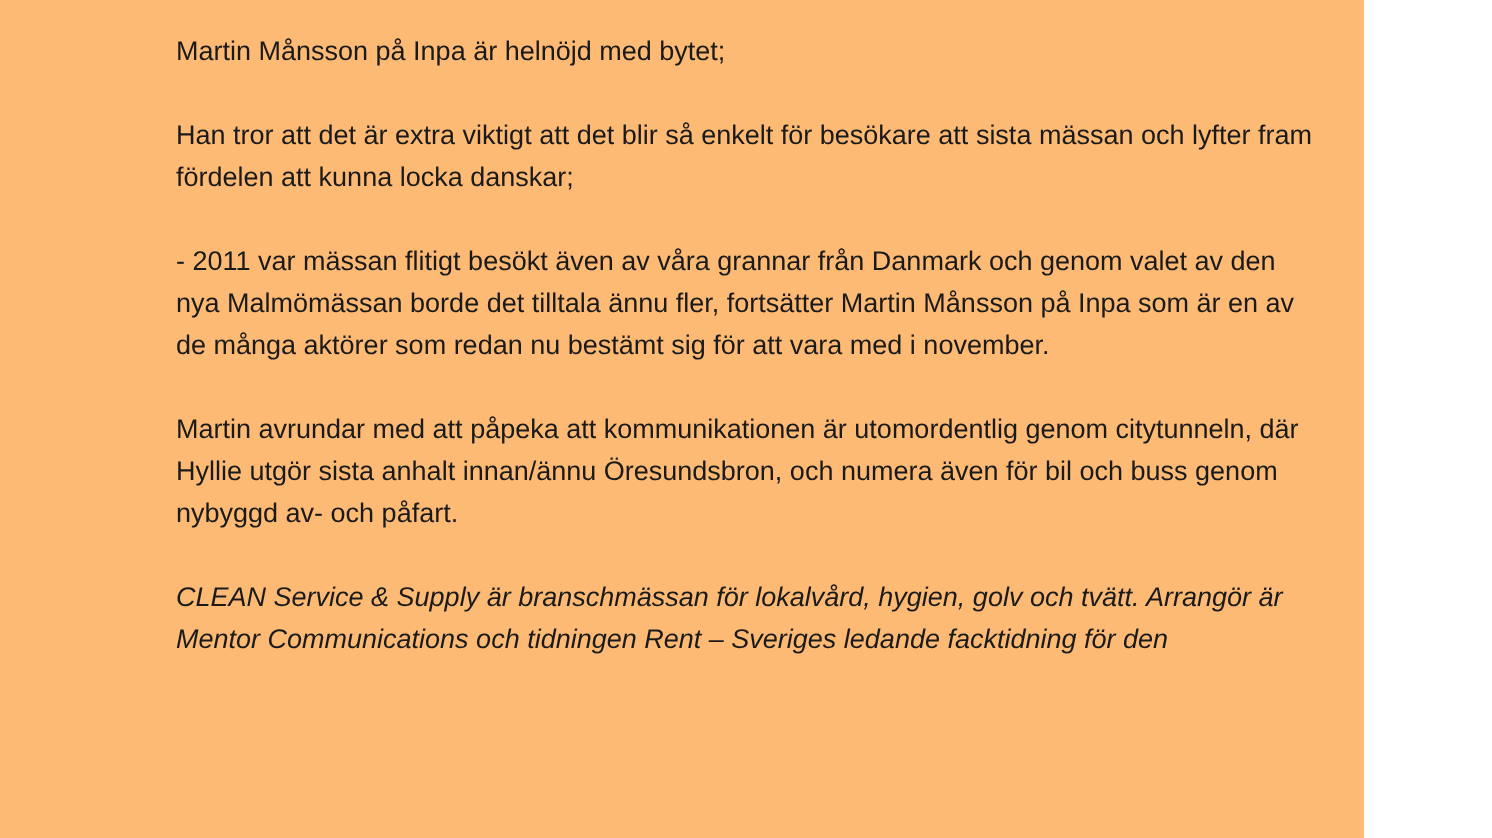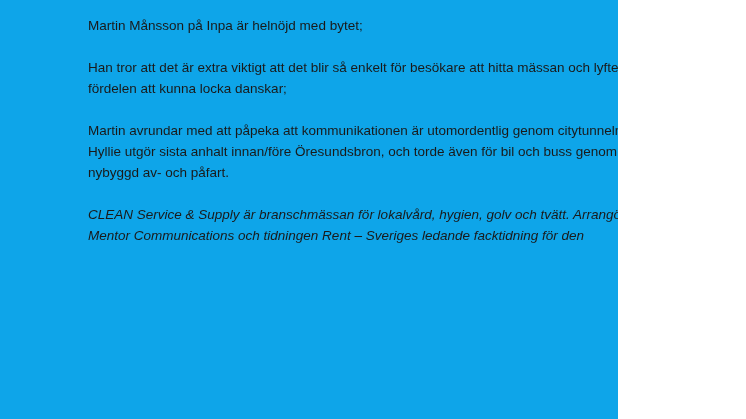--- a/index.html
+++ b/index.html
@@ -10,23 +10,23 @@
   body {
     width: 746px;
     height: 419px;
     overflow: hidden;
     font-family: "Liberation Sans", "DejaVu Sans", sans-serif;
   }
   .page {
     position: absolute;
     top: 0;
     left: 0;
-    width: 618px;
+    width: 682px;
     height: 419px;
-    background: #0ea5e9;
+    background: #fdba74;
     overflow: hidden;
   }
   .content {
     position: absolute;
     top: 15px;
     left: 88px;
     width: 574px;
     color: #1a1a1a;
     font-size: 13.5px;
     line-height: 21px;
@@ -39,17 +39,18 @@
   .content p.italic {
     font-style: italic;
   }
 </style>
 </head>
 <body>
 
 <div class="page">
   <div class="content">
     <p>Martin Månsson på Inpa är helnöjd med bytet;</p>
-    <p>Han tror att det är extra viktigt att det blir så enkelt för besökare att hitta mässan och lyfter fram fördelen att kunna locka danskar;</p>
-    <p>Martin avrundar med att påpeka att kommunikationen är utomordentlig genom citytunneln, där Hyllie utgör sista anhalt innan/före Öresundsbron, och torde även för bil och buss genom nybyggd av- och påfart.</p>
+    <p>Han tror att det är extra viktigt att det blir så enkelt för besökare att sista mässan och lyfter fram fördelen att kunna locka danskar;</p>
+    <p>- 2011 var mässan flitigt besökt även av våra grannar från Danmark och genom valet av den nya Malmömässan borde det tilltala ännu fler, fortsätter Martin Månsson på Inpa som är en av de många aktörer som redan nu bestämt sig för att vara med i november.</p>
+    <p>Martin avrundar med att påpeka att kommunikationen är utomordentlig genom citytunneln, där Hyllie utgör sista anhalt innan/ännu Öresundsbron, och numera även för bil och buss genom nybyggd av- och påfart.</p>
     <p class="italic">CLEAN Service &amp; Supply är branschmässan för lokalvård, hygien, golv och tvätt. Arrangör är Mentor Communications och tidningen Rent – Sveriges ledande facktidning för den</p>
   </div>
 </div>
 
 </body></html>

